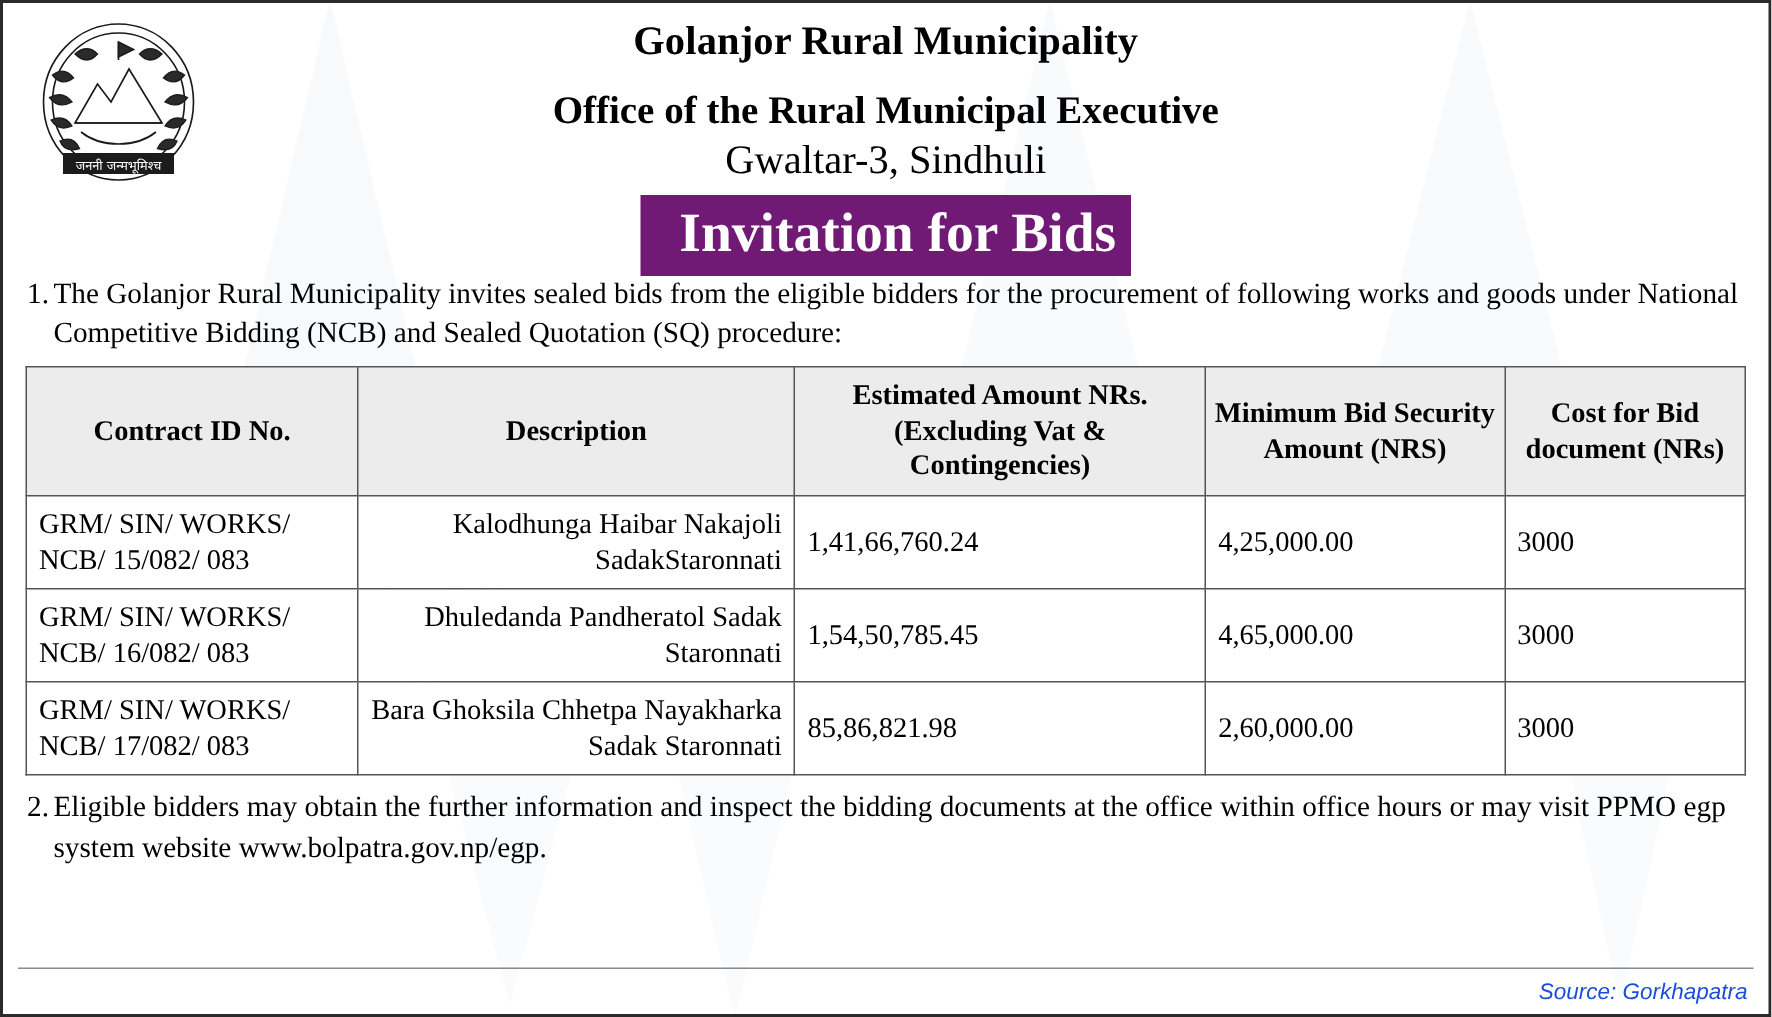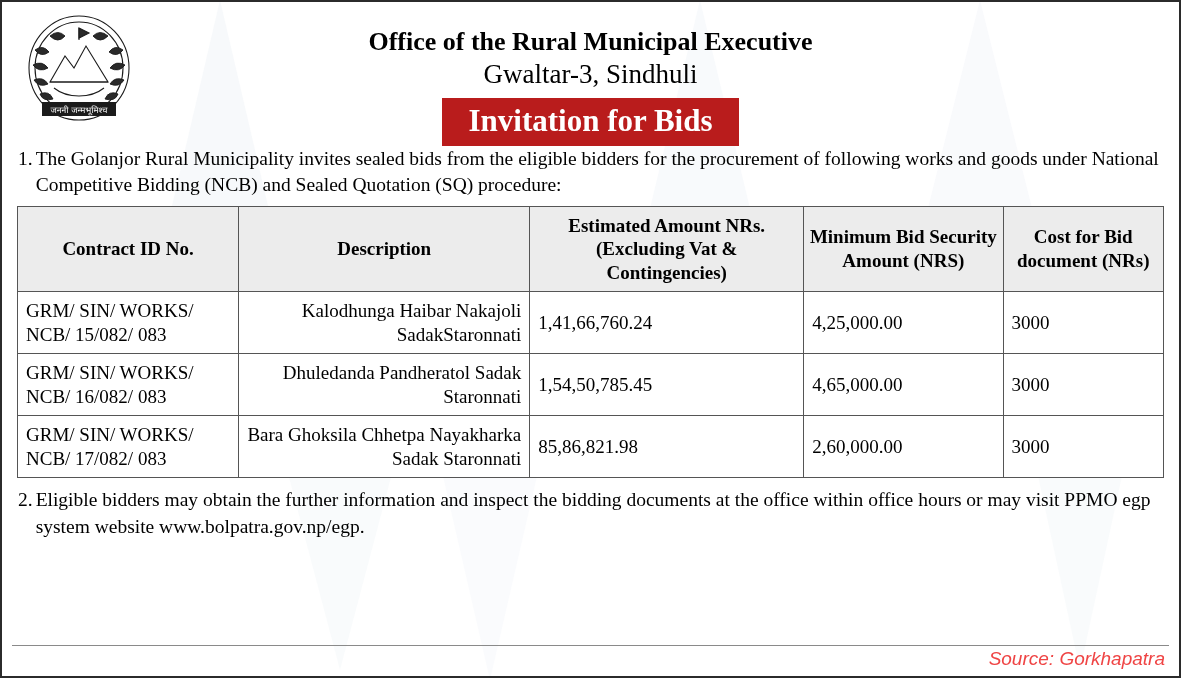--- a/index.html
+++ b/index.html
@@ -75,25 +75,25 @@
     margin-top: 15px;
   }
   .org-line3 {
     font-size: 27px;
     font-weight: normal;
     line-height: 1.2;
     margin-bottom: 6px;
   }
   .title-band {
     display: inline-block;
-    background: #b91c1c;
+    background: #701a75;
     color: #ffffff;
-    font-size: 31px;
-    font-weight: bold;
-    padding: 5px 26px 7px 26px;
+    font-size: 37px;
+    font-weight: bold;
+    padding: 5px 10px 7px 26px;
     line-height: 1.15;
     margin-top: 2px;
   }
   .pub-date {
     font-size: 18px;
     font-weight: bold;
     margin-top: 11px;
     margin-bottom: 8px;
   }
   .pub-date sup {
@@ -159,23 +159,23 @@
     align-items: flex-start;
     font-size: 19.5px;
     line-height: 1.35;
     margin: 9px 2px 0 6px;
   }
   .source-line {
     position: absolute;
     right: 14px;
     bottom: 6px;
     font-family: "Liberation Sans", sans-serif;
-    font-size: 19px;
+    font-size: 15px;
     font-style: italic;
-    color: #ef4444;
+    color: #1d4ed8;
   }
   .source-rule {
     position: absolute;
     left: 10px;
     right: 10px;
     bottom: 30px;
     border-top: 1px solid #8a8a8a;
   }
 </style>
 </head>
@@ -223,20 +223,21 @@
           <path d="M34 78 q10 8 25 8 q15 0 25 -8" stroke="#1b1b1b"></path>
 
           <path d="M59 30 l0 -12" stroke="#1b1b1b"></path>
           <path d="M59 18 l10 5 l-10 5 z" fill="#2a2a2a"></path>
         </g>
         <rect x="22" y="92" width="74" height="14" fill="#1b1b1b"></rect>
         <text x="59" y="103" font-size="8.5" fill="#ffffff" text-anchor="middle" font-family="DejaVu Sans, sans-serif">जननी जन्मभूमिश्च</text>
       </svg>
     </div>
 
+    <div class="org-line1">Golanjor Rural Municipality</div>
     <div class="org-line2">Office of the Rural Municipal Executive</div>
     <div class="org-line3">Gwaltar-3, Sindhuli</div>
 
     <div class="title-band">Invitation for Bids</div>
 
   </div>
 
   <div class="clause">
     <span class="clause-num">1.</span>
     <span class="clause-text">The Golanjor Rural Municipality invites sealed bids from the eligible bidders for the procurement of following works and goods under National Competitive Bidding (NCB) and Sealed Quotation (SQ) procedure:</span>

